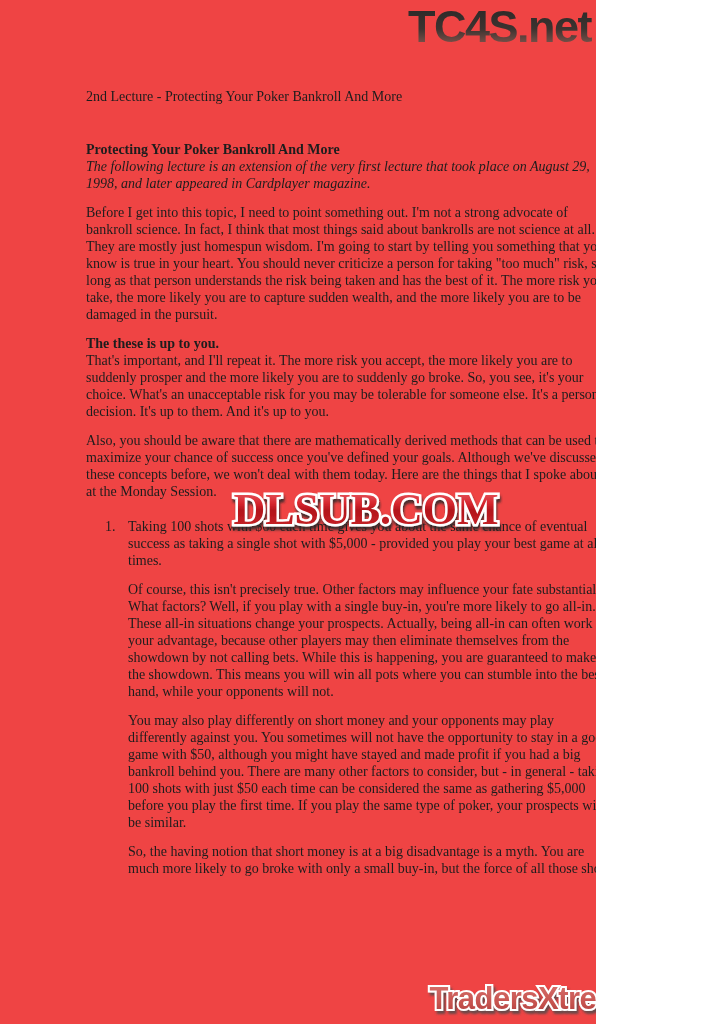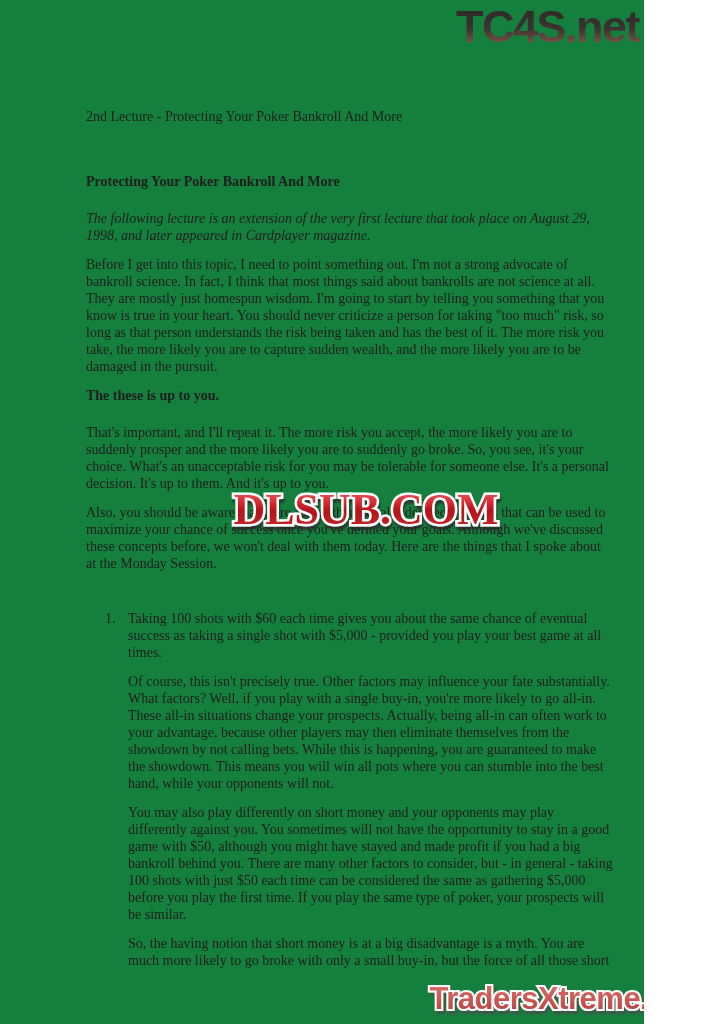--- a/index.html
+++ b/index.html
@@ -1,37 +1,37 @@
 <!DOCTYPE html>
 <html><head>
 <meta charset="utf-8">
 <style>
   html, body { margin: 0; padding: 0; background: #ffffff; }
   .page {
     position: relative;
-    width: 644px;
+    width: 596px;
     height: 1024px;
-    background: #15803d;
+    background: #ef4444;
     font-family: "Liberation Serif", serif;
     font-size: 14px;
     line-height: 17px;
     color: #1d1d1d;
     overflow: hidden;
   }
   .content {
     position: absolute;
     left: 86px;
     top: 88px;
     width: 566px;
   }
-  .tblock { white-space: pre-line; margin-top: 20px; }
+  .tblock { white-space: pre-line; }
   .bold { font-weight: bold; }
   .italic { font-style: italic; }
   .mt  { margin-top: 12px; }
-  .mt-title { margin-top: 48px; }
+  .mt-title { margin-top: 36px; }
   .mt-list { margin-top: 18px; }
   .list-row { display: flex; }
   .list-num {
     flex: none;
     width: 42px;
     padding-left: 19px;
     box-sizing: border-box;
   }
   .list-body { flex: 1; }
   .logo-svg { position: absolute; top: 1px; right: 1px; }

